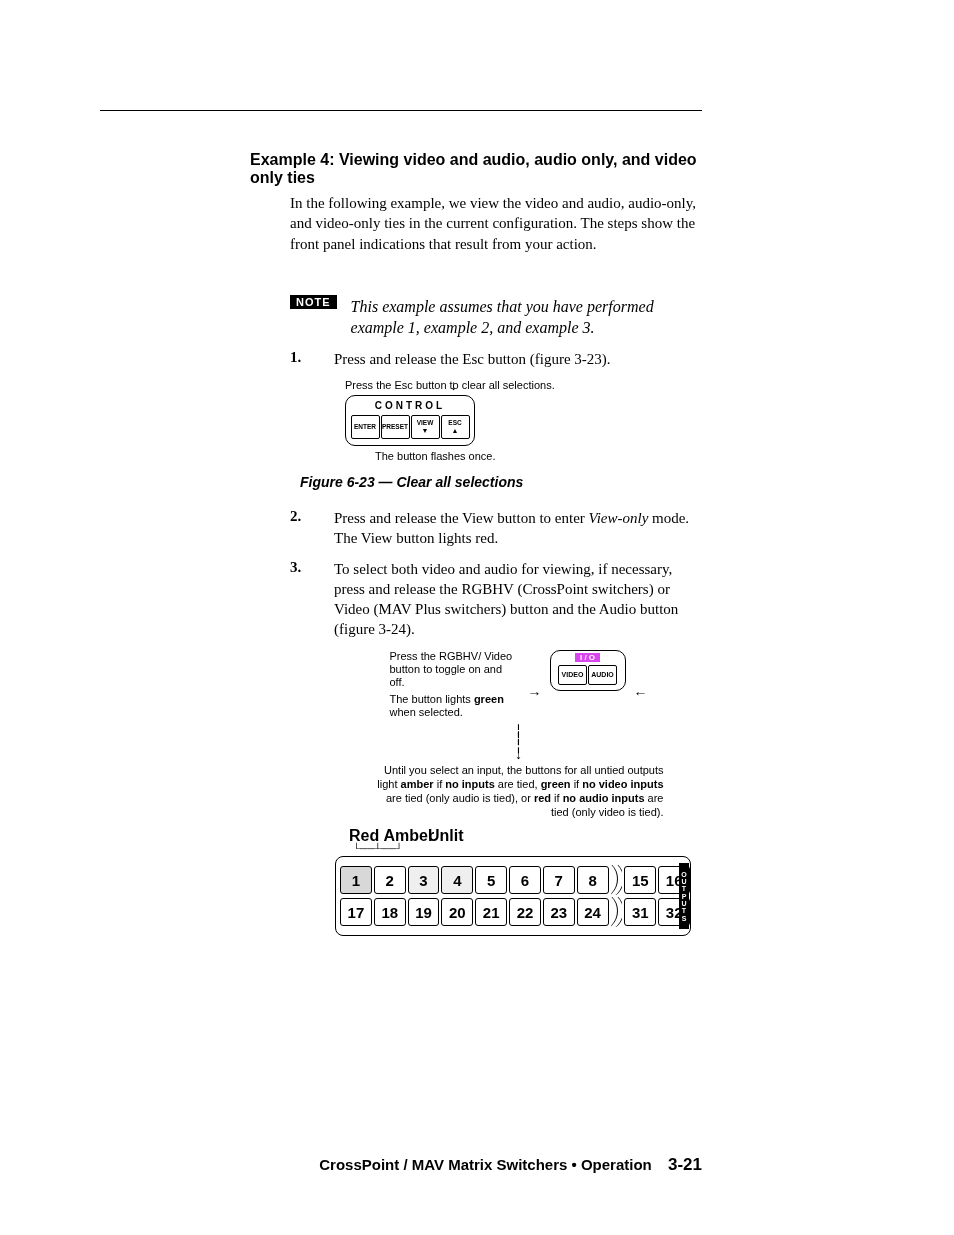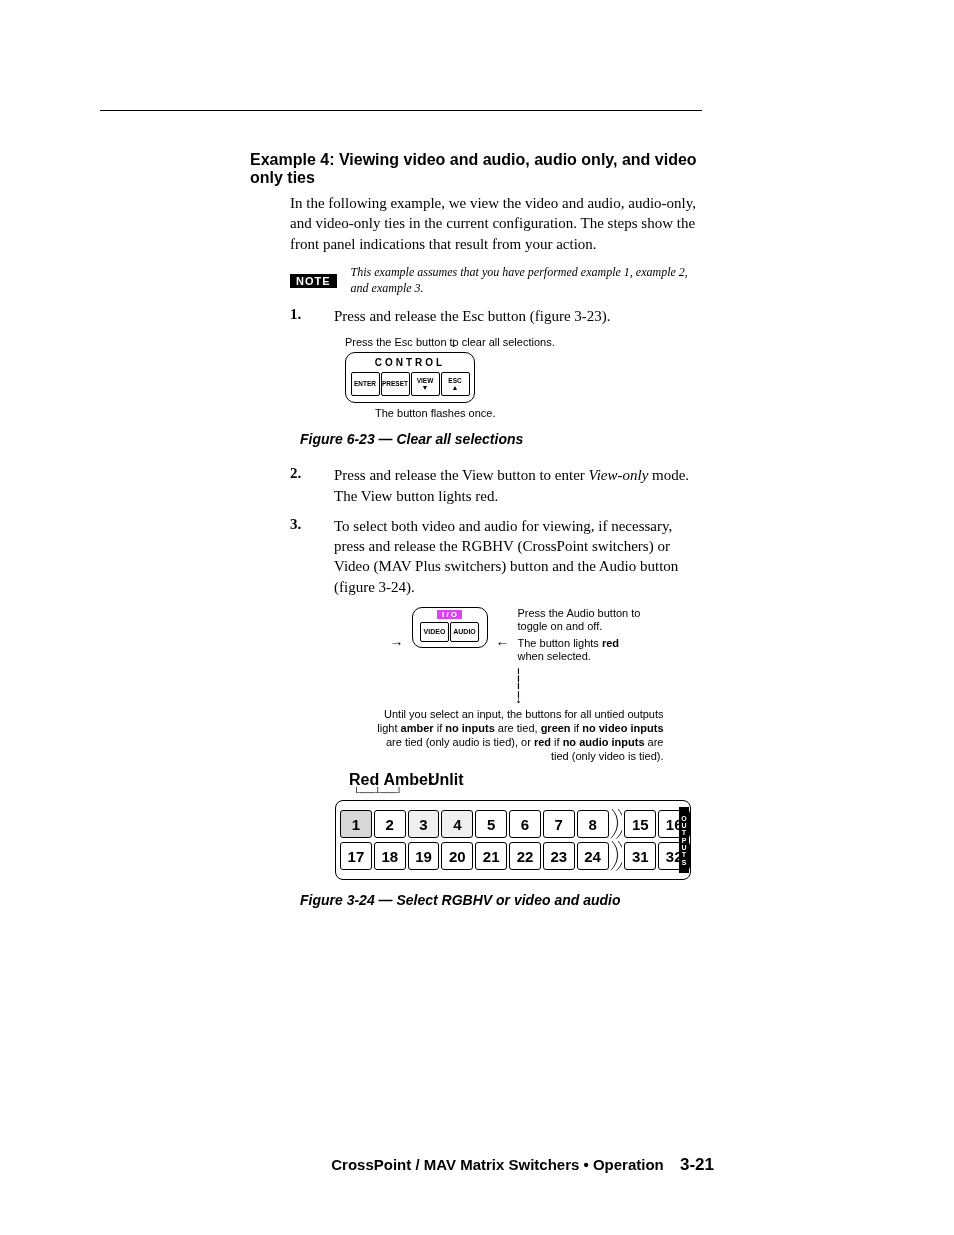--- a/index.html
+++ b/index.html
@@ -46,23 +46,24 @@
     font-family: Arial, Helvetica, sans-serif;
     font-weight: bold;
     font-size: 11px;
     padding: 1px 6px;
     letter-spacing: 1px;
     margin-right: 14px;
     margin-top: 2px;
   }
   .note-text {
     font-style: italic;
-    font-size: 12px;
+    font-size: 16px;
     line-height: 1.35;
     flex: 1;
+    margin-top: 32px;
   }
   .step-row {
     display: flex;
     margin: 0 0 10px 40px;
   }
   .step-num {
     font-weight: bold;
     font-size: 15px;
     width: 44px;
     flex-shrink: 0;
@@ -79,21 +80,21 @@
     font-style: italic;
     font-size: 14px;
     margin: 12px 0 18px 40px;
   }
   .fig-caption-indent {
     margin-left: 50px;
   }
   .footer {
     position: absolute;
     bottom: 60px;
-    right: 88px;
+    right: 100px;
     font-family: Arial, Helvetica, sans-serif;
     font-weight: bold;
     font-size: 15px;
   }
   .footer .pn {
     font-size: 17px;
     margin-left: 12px;
   }
 
   
@@ -349,33 +350,33 @@
       </span>
     </div>
 
     <div class="step-row">
       <span class="step-num">3.</span>
       <span class="step-text">To select both video and audio for viewing, if necessary, press and release the RGBHV (CrossPoint switchers) or Video (MAV Plus switchers) button and the Audio button (figure 3-24).</span>
     </div>
 
     <div class="fig24-wrap">
       <div class="fig24-top">
+        <div class="side-text" style="text-align:left;">
+          <p>Press the RGBHV/ Video button to toggle on and off.</p>
+          <p><span>The button lights </span><span class="bold-inline">green</span><span> when selected.</span></p>
+        </div>
         <span class="side-arrow-r">→</span>
         <div class="io-panel">
           <span class="io-label">I / O</span>
           <div class="io-btns">
             <div class="io-btn">VIDEO</div>
             <div class="io-btn">AUDIO</div>
           </div>
         </div>
         <span class="side-arrow-l">←</span>
-        <div class="side-text" style="text-align:left;">
-          <p>Press the Audio button to toggle on and off.</p>
-          <p><span>The button lights </span><span class="bold-inline">red</span><span> when selected.</span></p>
-        </div>
       </div>
 
       <div class="dashed-down">╎<br>╎<br>╎<br>↓</div>
 
       <div class="fig24-mid-text">
         <span>Until you select an input, the buttons for all untied outputs light </span><span class="bold-inline">amber</span><span> if </span><span class="bold-inline">no inputs</span><span> are tied, </span><span class="bold-inline">green</span><span> if </span><span class="bold-inline">no video inputs</span><span> are tied (only audio is tied), or </span><span class="bold-inline">red</span><span> if </span><span class="bold-inline">no audio inputs</span><span> are tied (only video is tied).</span>
       </div>
 
       <div class="legend">
         <span style="width:30px;">Red</span>
@@ -416,20 +417,19 @@
             <span>U</span>
             <span>T</span>
             <span>P</span>
             <span>U</span>
             <span>T</span>
             <span>S</span>
         </div>
       </div>
     </div>
 
-    <div class="fig-caption fig-caption-indent">Figure 3-24 — Select RGBHV or video and audio</div>
   </div>
 
   <div class="footer">
     <span>CrossPoint / MAV Matrix Switchers • Operation</span>
     <span class="pn">3-21</span>
   </div>
 </div>
 
 </body></html>

